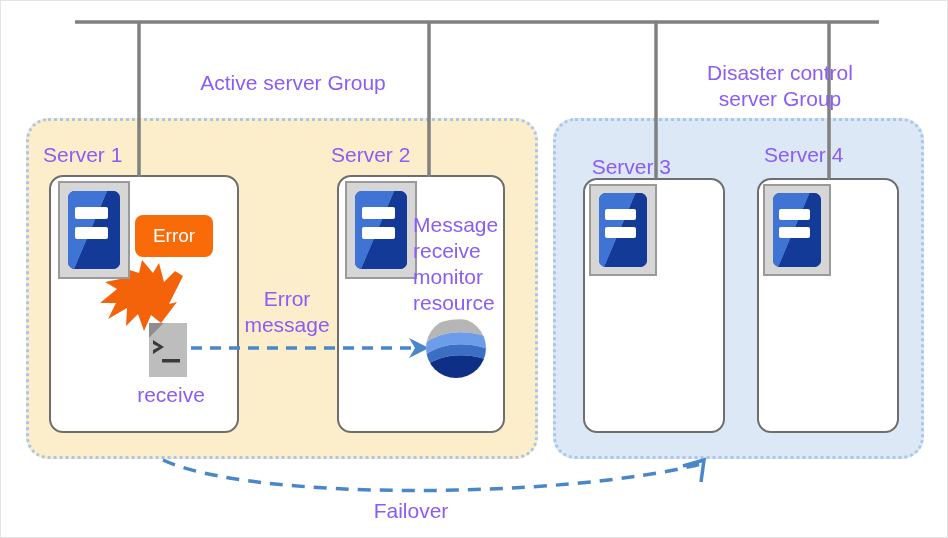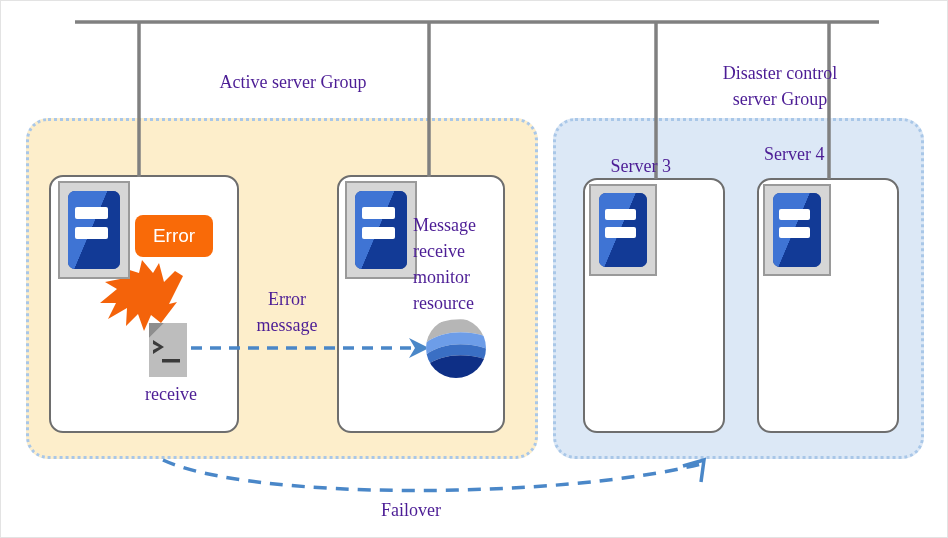--- a/index.html
+++ b/index.html
@@ -21,26 +21,25 @@
   }
   #svg-layer {
     position: absolute;
     left: 0;
     top: 0;
     width: 948px;
     height: 538px;
   }
   .lbl {
     position: absolute;
-    color: #4c1d95;
-    font-size: 18px;
+    color: #8b5cf6;
+    font-size: 21px;
     line-height: 23px;
     white-space: pre;
     text-align: center;
-    font-family: Liberation Serif, serif;
   }
   
   #grp-title-active {
     left: 162px;
     top: 70px;
     width: 260px;
   }
   #grp-title-disaster {
     left: 684px;
     top: 59px;
@@ -267,20 +266,22 @@
         <div class="bar b2"></div>
       </div>
   </div>
 
   <div id="error-badge">Error</div>
 
   <div class="lbl" id="grp-title-active">Active server Group</div>
   <div class="lbl" id="grp-title-disaster">Disaster control
 server Group</div>
 
+  <div class="lbl" id="cap-s1">Server 1</div>
+  <div class="lbl" id="cap-s2">Server 2</div>
   <div class="lbl" id="cap-s3">Server 3</div>
   <div class="lbl" id="cap-s4">Server 4</div>
 
   <div class="lbl" id="clprexec-label">receive</div>
   <div class="lbl" id="error-message-label">Error
 message</div>
   <div class="lbl" id="msg-monitor-label">Message
 receive
 monitor
 resource</div>

